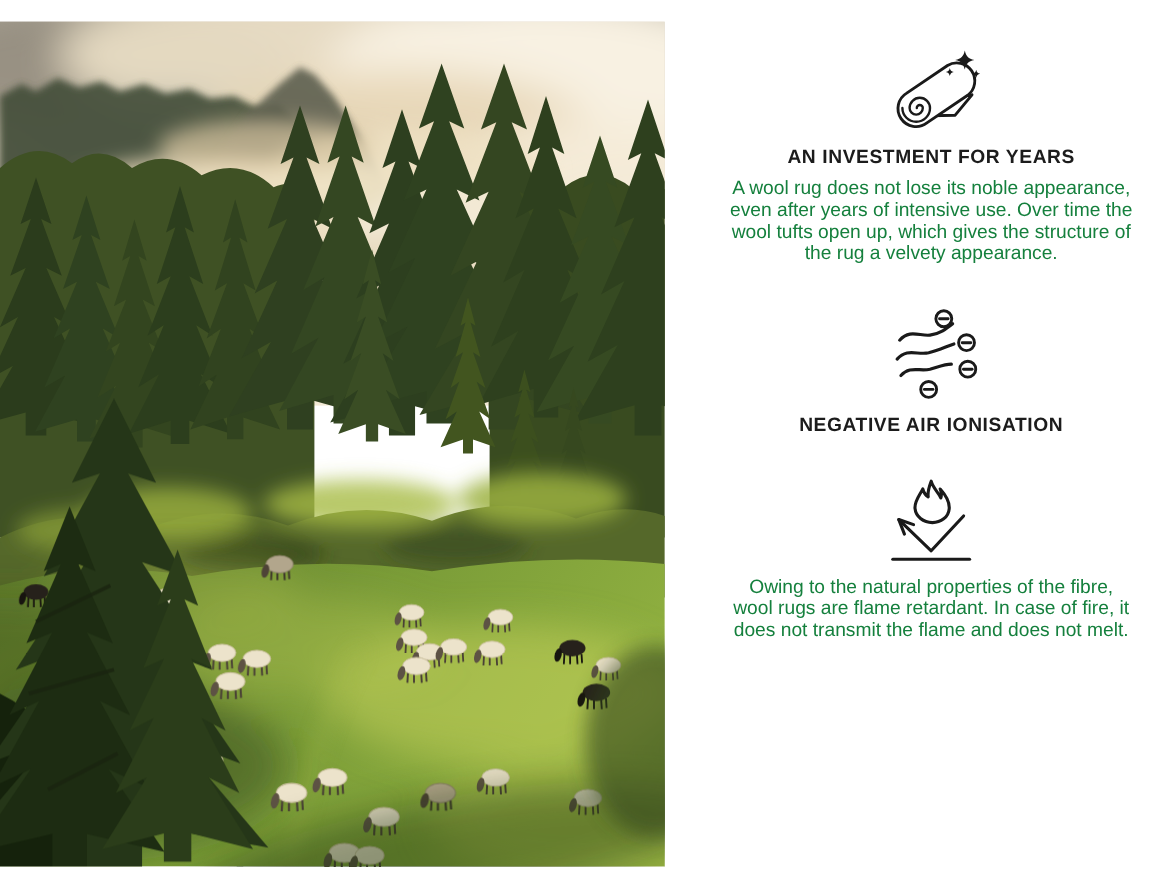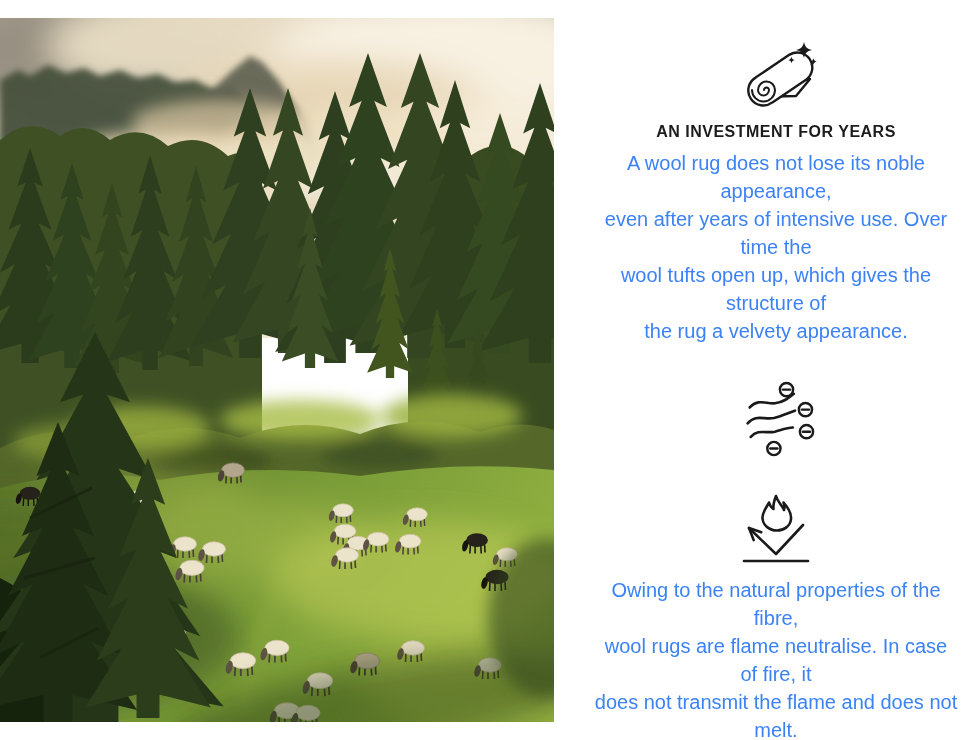--- a/index.html
+++ b/index.html
@@ -6,21 +6,21 @@
   .page{position:relative;width:970px;height:740px;background:#ffffff;overflow:hidden;
         font-family:"Liberation Sans",sans-serif;}
   .photo{position:absolute;left:0;top:18px;width:554px;height:704px;margin:0;line-height:0;}
   .features{position:absolute;left:594px;top:0;width:364px;text-align:center;}
   .feature{margin:0;}
   .feature-icon{display:block;margin:0 auto;}
   .icon-rug{margin-top:40px;}
   .icon-ion{margin-top:32px;}
   .icon-flame{margin-top:33px;}
   .feature h2{margin:11px 0 0;font-size:16px;font-weight:bold;letter-spacing:0.5px;color:#1c1c1c;}
-  .feature p{margin:8px 0 0;font-size:20px;line-height:28px;color:#3b82f6;white-space:pre-line;}
+  .feature p{margin:8px 0 0;font-size:16px;line-height:18px;color:#15803d;white-space:pre-line;}
   svg{display:block;}
 </style>
 </head>
 <body>
 
 <div class="page">
 
   <figure class="photo">
     <svg viewBox="0 0 554 704" width="554" height="704">
       <defs>
@@ -218,28 +218,29 @@
         <path d="M15,57 C22,49 30,54 38,52 C45,50 50,48 55,48"></path>
         <circle cx="49" cy="12" r="6.3" stroke-width="2.3"></circle>
           <line x1="45.6" y1="12" x2="52.4" y2="12" stroke-width="2.3"></line>
         <circle cx="67" cy="31" r="6.3" stroke-width="2.3"></circle>
           <line x1="63.6" y1="31" x2="70.4" y2="31" stroke-width="2.3"></line>
         <circle cx="68" cy="52" r="6.3" stroke-width="2.3"></circle>
           <line x1="64.6" y1="52" x2="71.4" y2="52" stroke-width="2.3"></line>
         <circle cx="37" cy="68" r="6.3" stroke-width="2.3"></circle>
           <line x1="33.6" y1="68" x2="40.4" y2="68" stroke-width="2.3"></line>
       </svg>
+      <h2>NEGATIVE AIR IONISATION</h2>
     </article>
 
     <article class="feature">
       <svg class="feature-icon icon-flame" viewBox="0 0 84 76" width="84" height="76" fill="none" stroke="#1a1a1a" stroke-width="2.6" stroke-linejoin="round" stroke-linecap="round">
         <path d="M42,4 C43.5,10 48,13 50,18 C50.8,15.5 50.5,13 49.5,10.5 C54,15.5 57.5,21.5 57,27 C56.4,34 50,38.5 43,38.5 C35.5,38.5 29,33.5 28.5,26.5 C28,20.5 32.5,15.5 35,10.5 C35.8,13.5 37,15.5 39.5,17 C38.8,12.5 40.5,8 42,4 Z"></path>
         <path d="M69,33 L42,62 L15,36"></path>
         <path d="M27.3,40.2 L15,36 L19.7,48.1"></path>
         <line x1="10" y1="69" x2="74" y2="69"></line>
       </svg>
       <p>Owing to the natural properties of the fibre,
-wool rugs are flame neutralise. In case of fire, it
+wool rugs are flame retardant. In case of fire, it
 does not transmit the flame and does not melt.</p>
     </article>
 
   </section>
 </div>
 
 </body></html>

